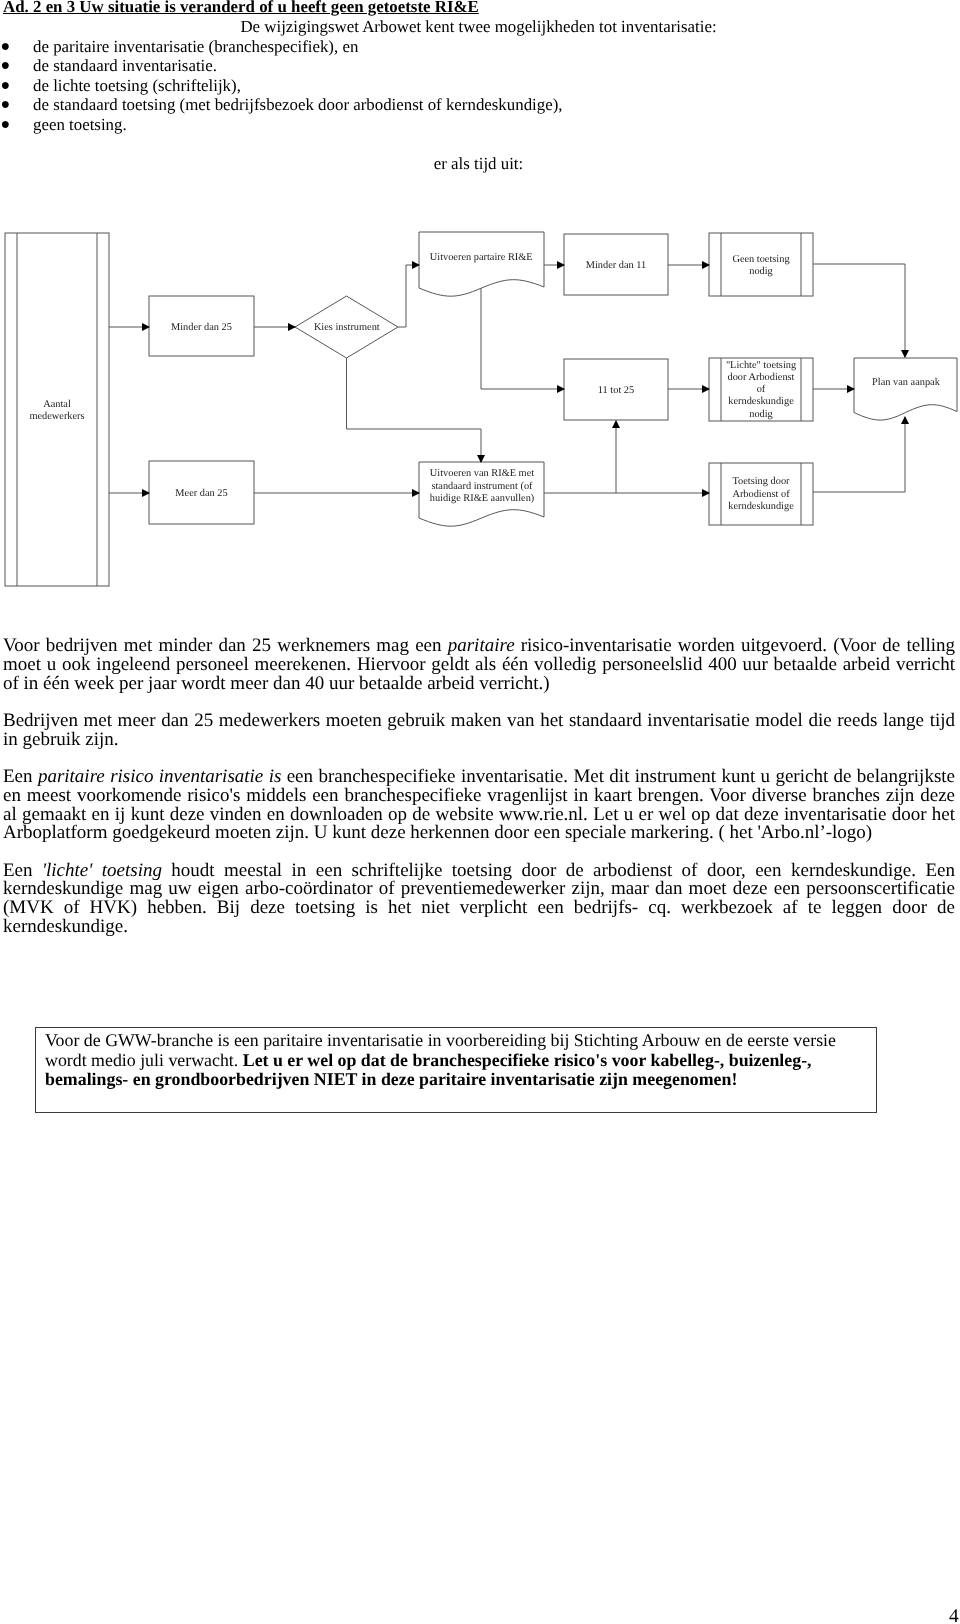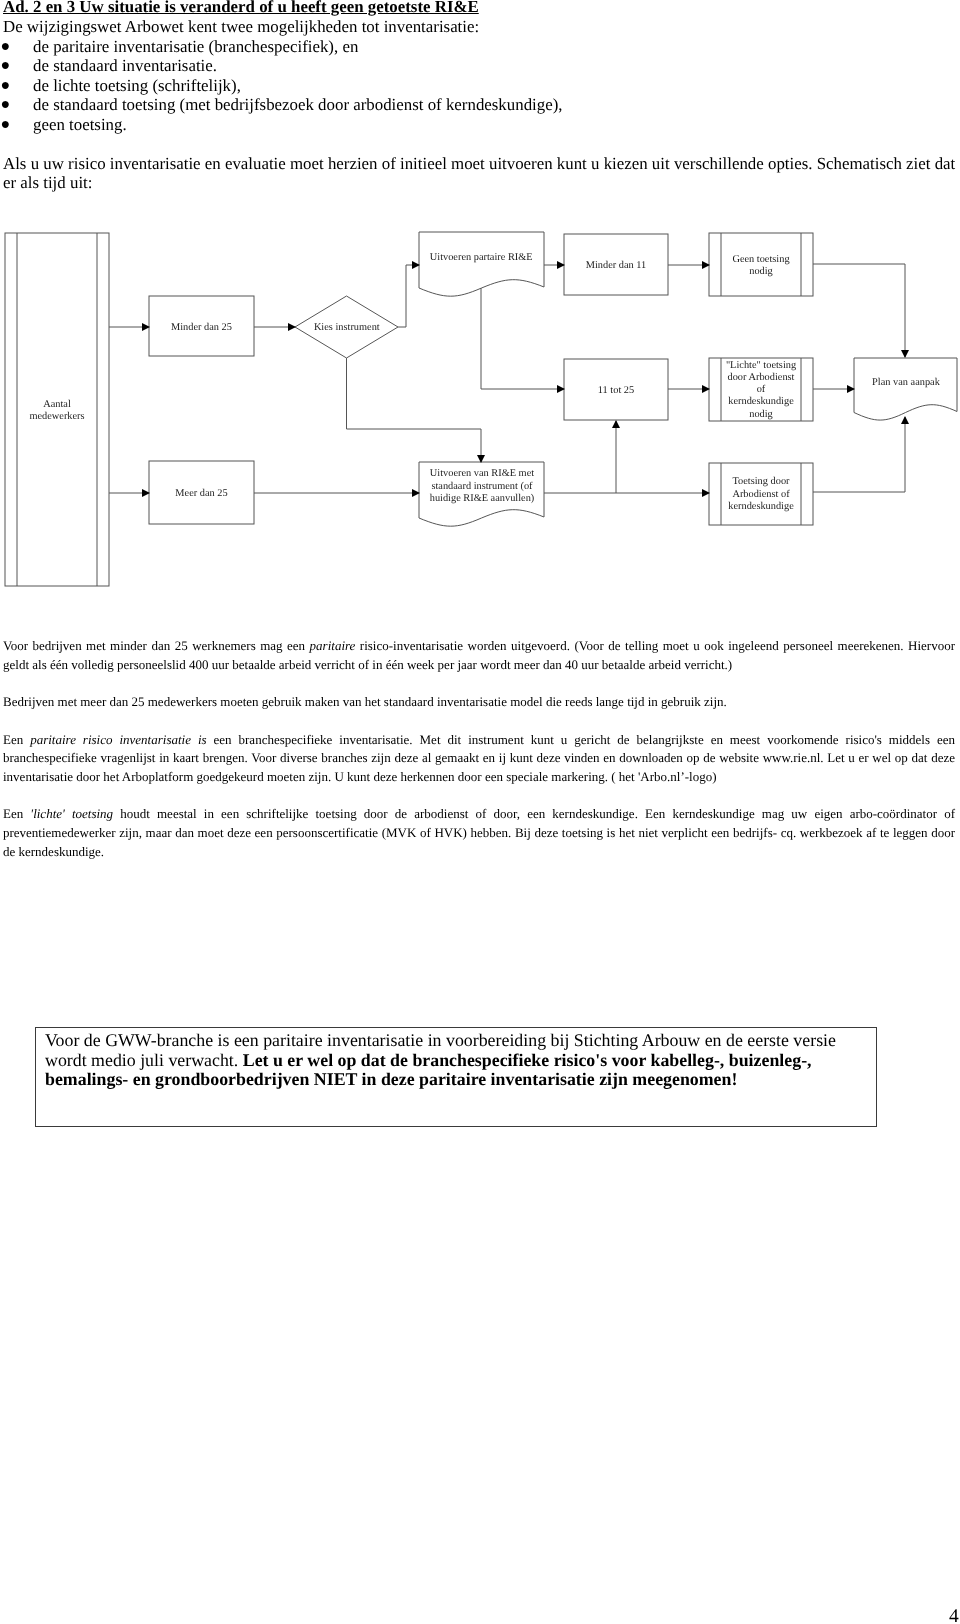--- a/index.html
+++ b/index.html
@@ -4,40 +4,40 @@
 <title>Ad. 2 en 3 Uw situatie is veranderd of u heeft geen getoetste RI&amp;E</title>
 <style>
   html,body{margin:0;padding:0;background:#ffffff;}
   body{width:960px;height:1624px;font-family:"Liberation Serif",serif;color:#000;
        -webkit-font-smoothing:antialiased;text-rendering:geometricPrecision;}
   .page{position:relative;width:960px;height:1624px;overflow:hidden;transform:translateZ(0);}
 
   
   .top{position:absolute;left:3px;top:-2.6px;width:951px;font-size:16.87px;line-height:19.55px;}
   .heading{font-weight:bold;text-decoration:underline;white-space:nowrap;}
-  .tline{white-space:nowrap;}
+  .tline{white-space:nowrap;text-align:center;}
   ul.b{margin:0;padding:0;list-style:none;}
   ul.b li{position:relative;padding-left:30px;white-space:nowrap;}
   ul.b li .bullet{position:absolute;left:-2.5px;top:0;font-size:16px;line-height:19.55px;}
   .gap{height:19.55px;}
 
   
   .chart{position:absolute;left:0;top:0;width:960px;height:1624px;pointer-events:none;}
   .chart svg{display:block;}
   .chart svg text{font-family:"Liberation Serif",serif;}
 
   
-  .body{position:absolute;left:3px;top:637px;width:952px;font-size:13px;line-height:18.75px;text-align:justify;}
+  .body{position:absolute;left:3px;top:637px;width:952px;font-size:19px;line-height:18.75px;text-align:justify;}
   .body p{margin:0 0 18.65px 0;}
   .body p.last{margin-bottom:3px;}
   i{font-style:italic;}
   b{font-weight:bold;}
 
   
-  .callout{position:absolute;left:35px;top:1027px;width:842px;height:100px;border:1px solid #3a3a3a;
+  .callout{position:absolute;left:35px;top:1027px;width:842px;height:86px;border:1px solid #3a3a3a;
            box-sizing:border-box;padding:3px 10px 0 9px;font-size:17.85px;line-height:19.6px;}
 
   
   .pageno{position:absolute;left:949px;top:1607.5px;font-size:19.5px;line-height:18px;}
 </style>
 </head>
 <body>
 
 <div class="page">
 
@@ -47,21 +47,20 @@
     <ul class="b">
       <li><span class="bullet">●</span><span>de paritaire inventarisatie (branchespecifiek), en</span></li>
       <li><span class="bullet">●</span><span>de standaard inventarisatie.</span></li>
     </ul>
     <ul class="b">
       <li><span class="bullet">●</span><span>de lichte toetsing (schriftelijk),</span></li>
       <li><span class="bullet">●</span><span>de standaard toetsing (met bedrijfsbezoek door arbodienst of kerndeskundige),</span></li>
       <li><span class="bullet">●</span><span>geen toetsing.</span></li>
     </ul>
     <div class="gap"></div>
-    <div class="tline">Als u uw risico inventarisatie en evaluatie moet herzien of initieel moet uitvoeren kunt u kiezen uit verschillende opties. Schematisch ziet dat</div>
     <div class="tline">er als tijd uit:</div>
   </div>
 
   <div class="chart">
     <svg width="960" height="1624" viewBox="0 0 960 1624" xmlns="http://www.w3.org/2000/svg">
 <g>
           <rect x="5" y="233" width="104" height="353" fill="none" stroke="#555555" stroke-width="1"></rect>
           <path d="M 17 233 L 17 586 M 97 233 L 97 586" stroke="#555555" stroke-width="1" fill="none"></path>
         </g>
 <rect x="149" y="296" width="105" height="60" fill="none" stroke="#555555" stroke-width="1"></rect>

